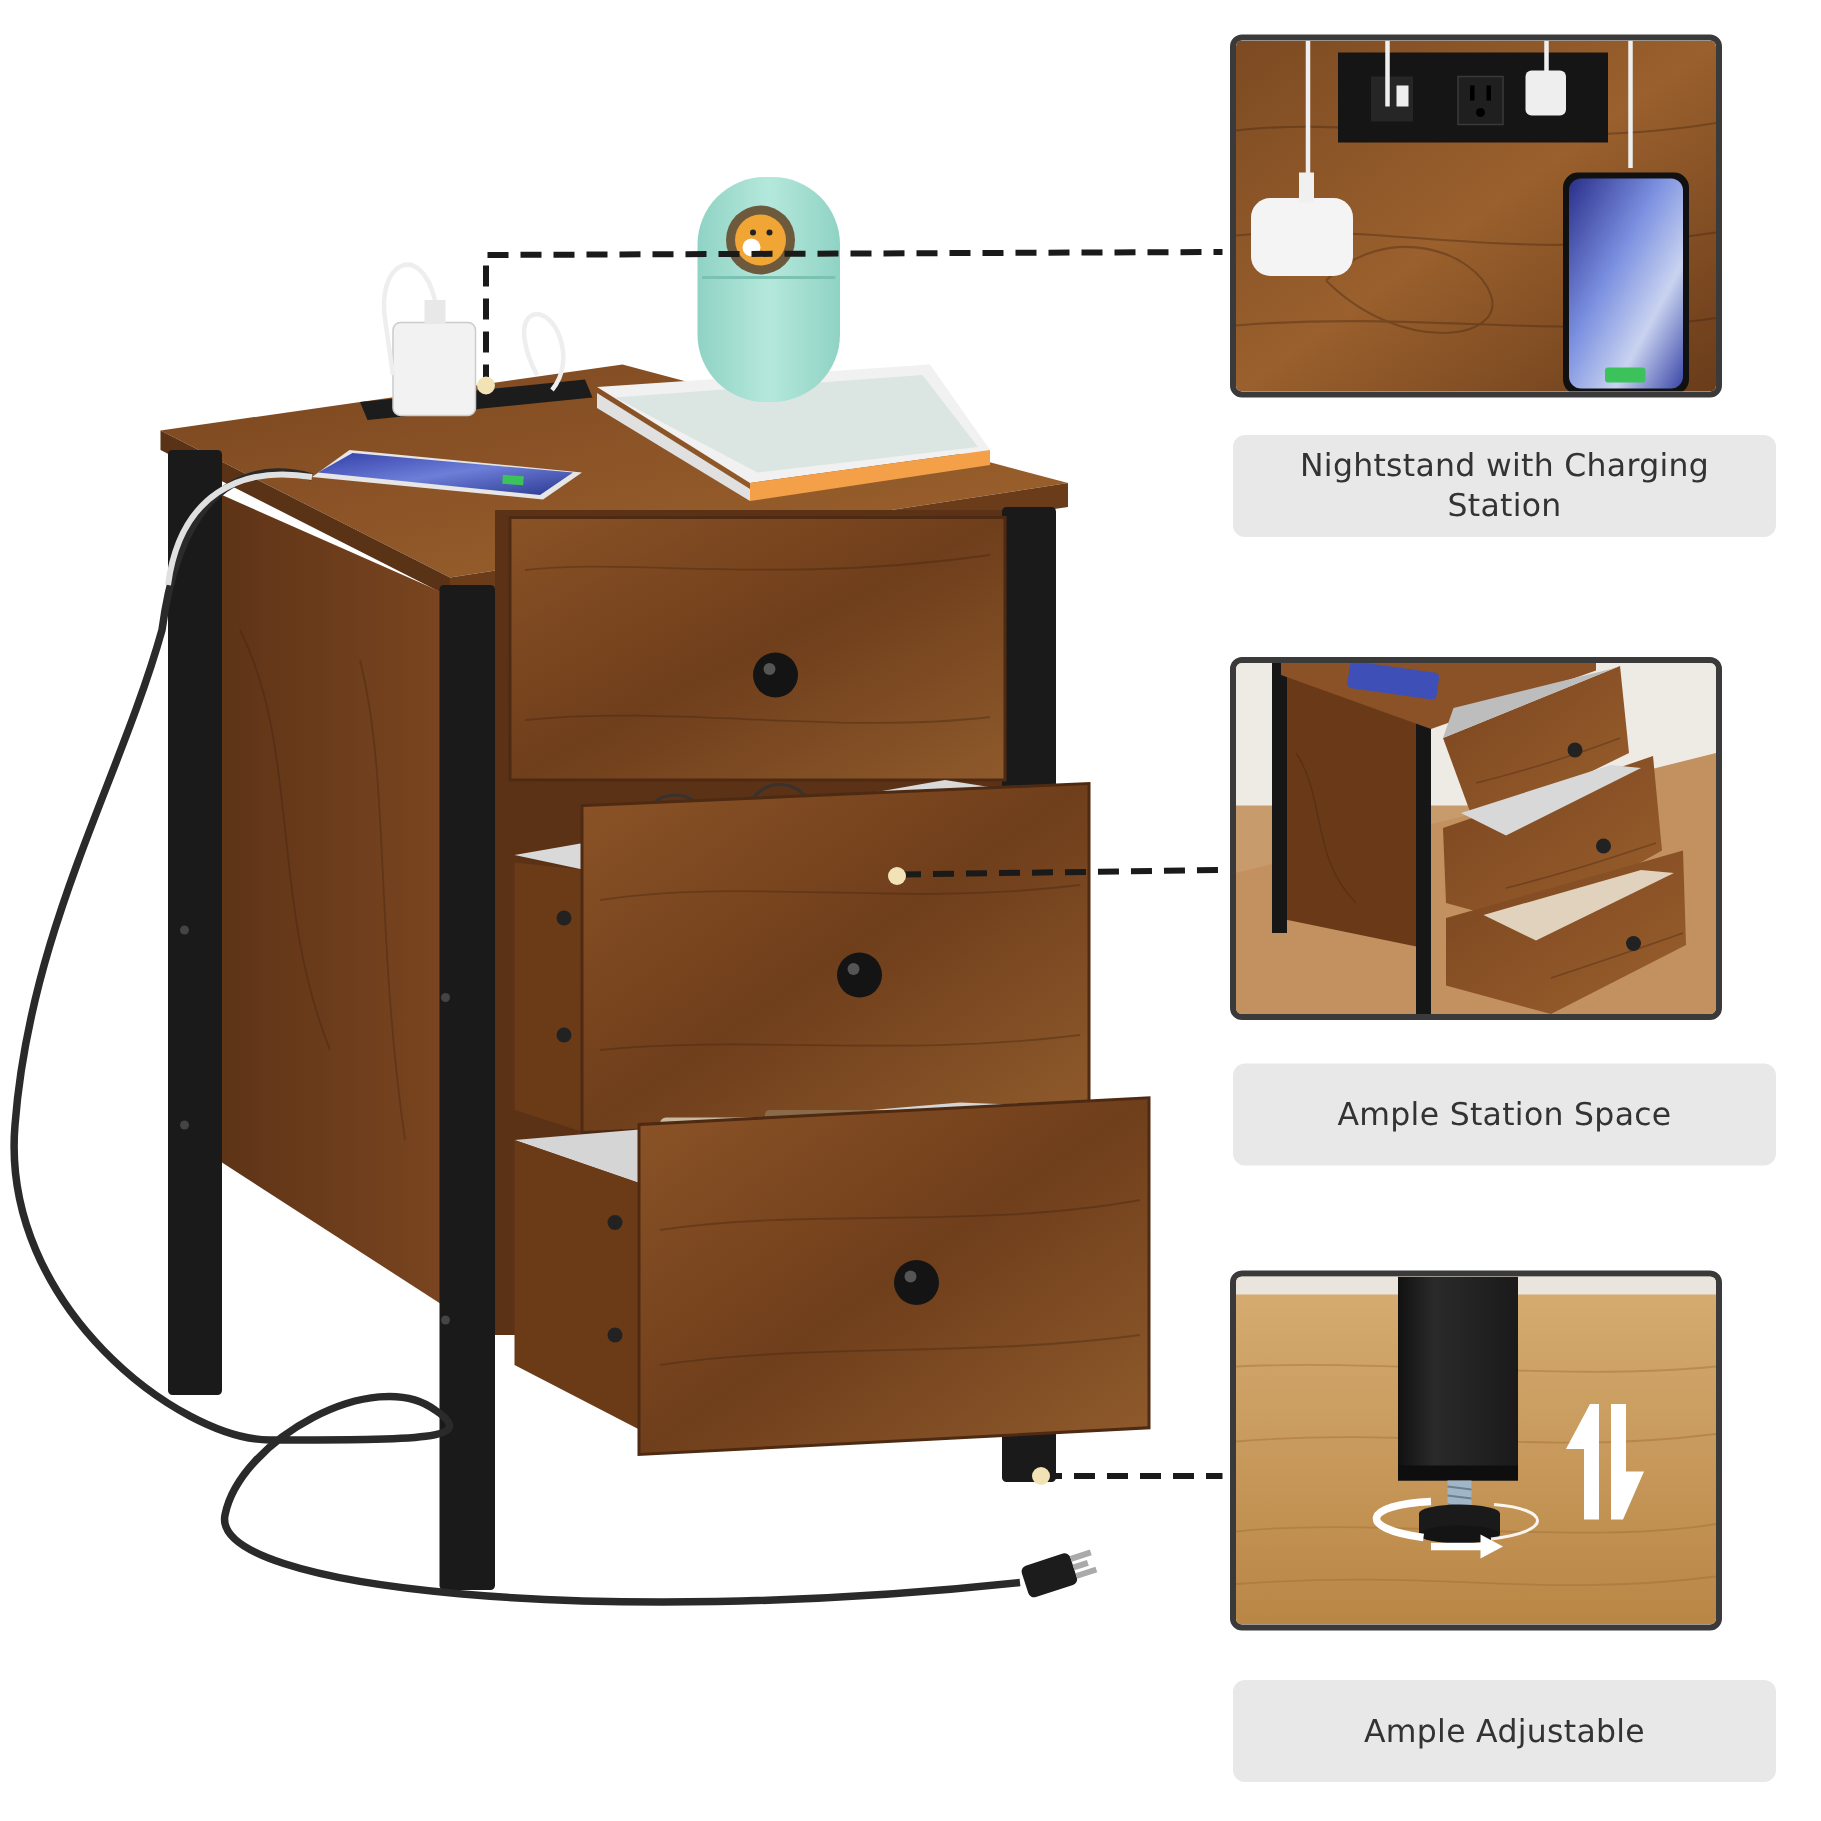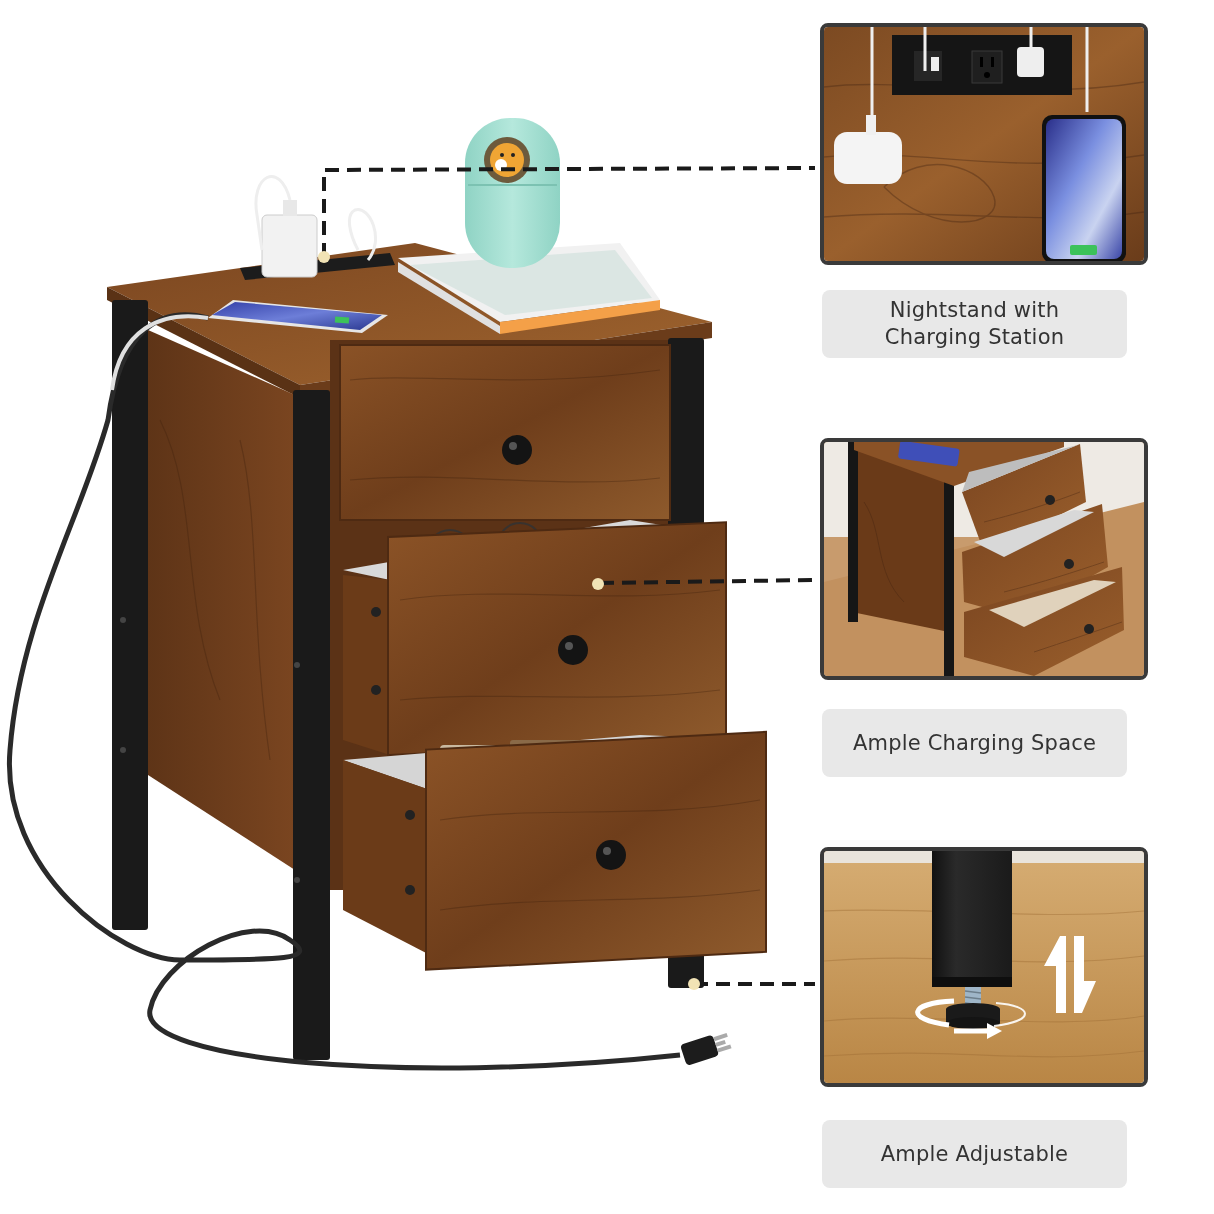--- a/index.html
+++ b/index.html
@@ -6,21 +6,21 @@
   html, body { width: 1214px; height: 1214px; background: #ffffff; overflow: hidden; }
   body { position: relative; font-family: "DejaVu Sans", sans-serif; }
 
   
   .panel {
     position: absolute; left: 820px; width: 328px; height: 240px;
     border: 4px solid #3a3a3a; border-radius: 8px; overflow: hidden;
   }
   .panel svg { display: block; width: 100%; height: 100%; }
   .caption {
-    position: absolute; left: 822px; width: 305px; height: 68px;
+    position: absolute; left: 822px; width: 362px; height: 68px;
     background: #e8e8e8; border-radius: 8px;
     display: flex; align-items: center; justify-content: center; text-align: center;
     color: #333333; font-size: 21px; line-height: 27px; letter-spacing: 0.2px;
     padding: 0 18px;
   }
   .main-photo { position: absolute; left: 0; top: 100px; width: 800px; height: 1000px; }
   .leader { position: absolute; }
 </style>
 </head>
 <body>
@@ -232,21 +232,21 @@
     <polygon points="165,168 270,138 292,140 200,185" fill="#e0d2bc"></polygon>
     <circle cx="265" cy="187" r="5" fill="#222"></circle>
     <g stroke="#3d2010" stroke-width="1" opacity="0.35" fill="none">
       <path d="M40 60 C60 90 50 130 80 160"></path>
       <path d="M160 80 C200 70 230 60 256 50"></path>
       <path d="M180 150 C220 140 250 130 280 120"></path>
       <path d="M210 210 C240 200 270 190 298 180"></path>
     </g>
   </svg>
 </div>
-<div class="caption" style="top:709px;">Ample Charging Space</div>
+<div class="caption" style="top:709px;">Ample Station Space</div>
 
 <div class="panel" style="top:847px;height:240px;" aria-label="Close-up of black metal leg with adjustable foot pad, rotation and up-down arrows">
   <svg viewBox="0 0 320 232" preserveAspectRatio="none" xmlns="http://www.w3.org/2000/svg">
     <defs>
       <linearGradient id="floor" x1="0" y1="0" x2="0" y2="1">
         <stop offset="0" stop-color="#d6ad73"></stop>
         <stop offset="1" stop-color="#b98645"></stop>
       </linearGradient>
       <linearGradient id="legG" x1="0" y1="0" x2="1" y2="0">
         <stop offset="0" stop-color="#111"></stop>

